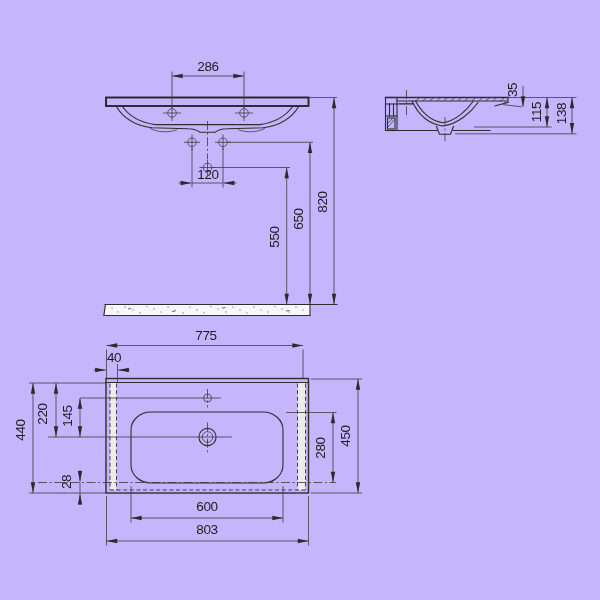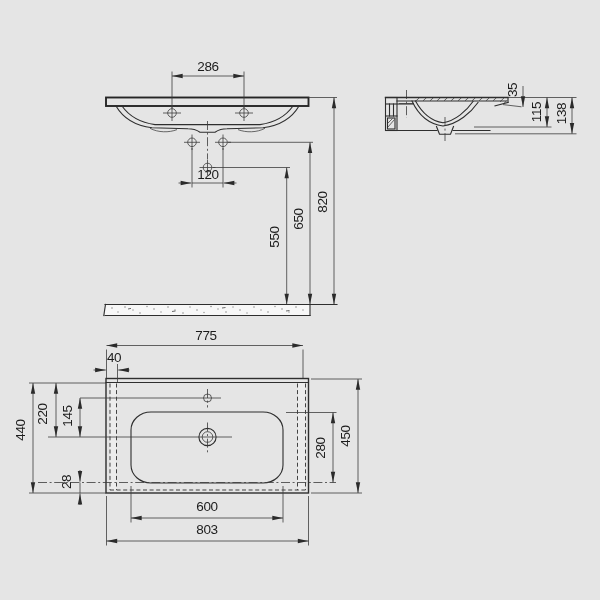--- a/index.html
+++ b/index.html
@@ -1,16 +1,16 @@
 <!DOCTYPE html>
 <html><head>
 <meta charset="utf-8">
 <style>
   html,body{margin:0;padding:0;background:#ffffff;}
-  .page{position:relative;width:600px;height:600px;background:#e5e5e5;overflow:hidden;}
+  .page{position:relative;width:600px;height:600px;background:#c4b5fd;overflow:hidden;}
   svg{display:block;}
   
   .obj{fill:none;stroke:#2e2e2e;stroke-width:1.4;stroke-linecap:square;}
   .obj2{fill:none;stroke:#2e2e2e;stroke-width:1.1;stroke-linecap:square;}
   .bold{fill:none;stroke:#262626;stroke-width:1.9;}
   
   .thin{fill:none;stroke:#3d3d3d;stroke-width:0.8;stroke-linecap:butt;}
   
   .hid{fill:none;stroke:#3a3a3a;stroke-width:0.95;stroke-dasharray:4,2.6;}
   

